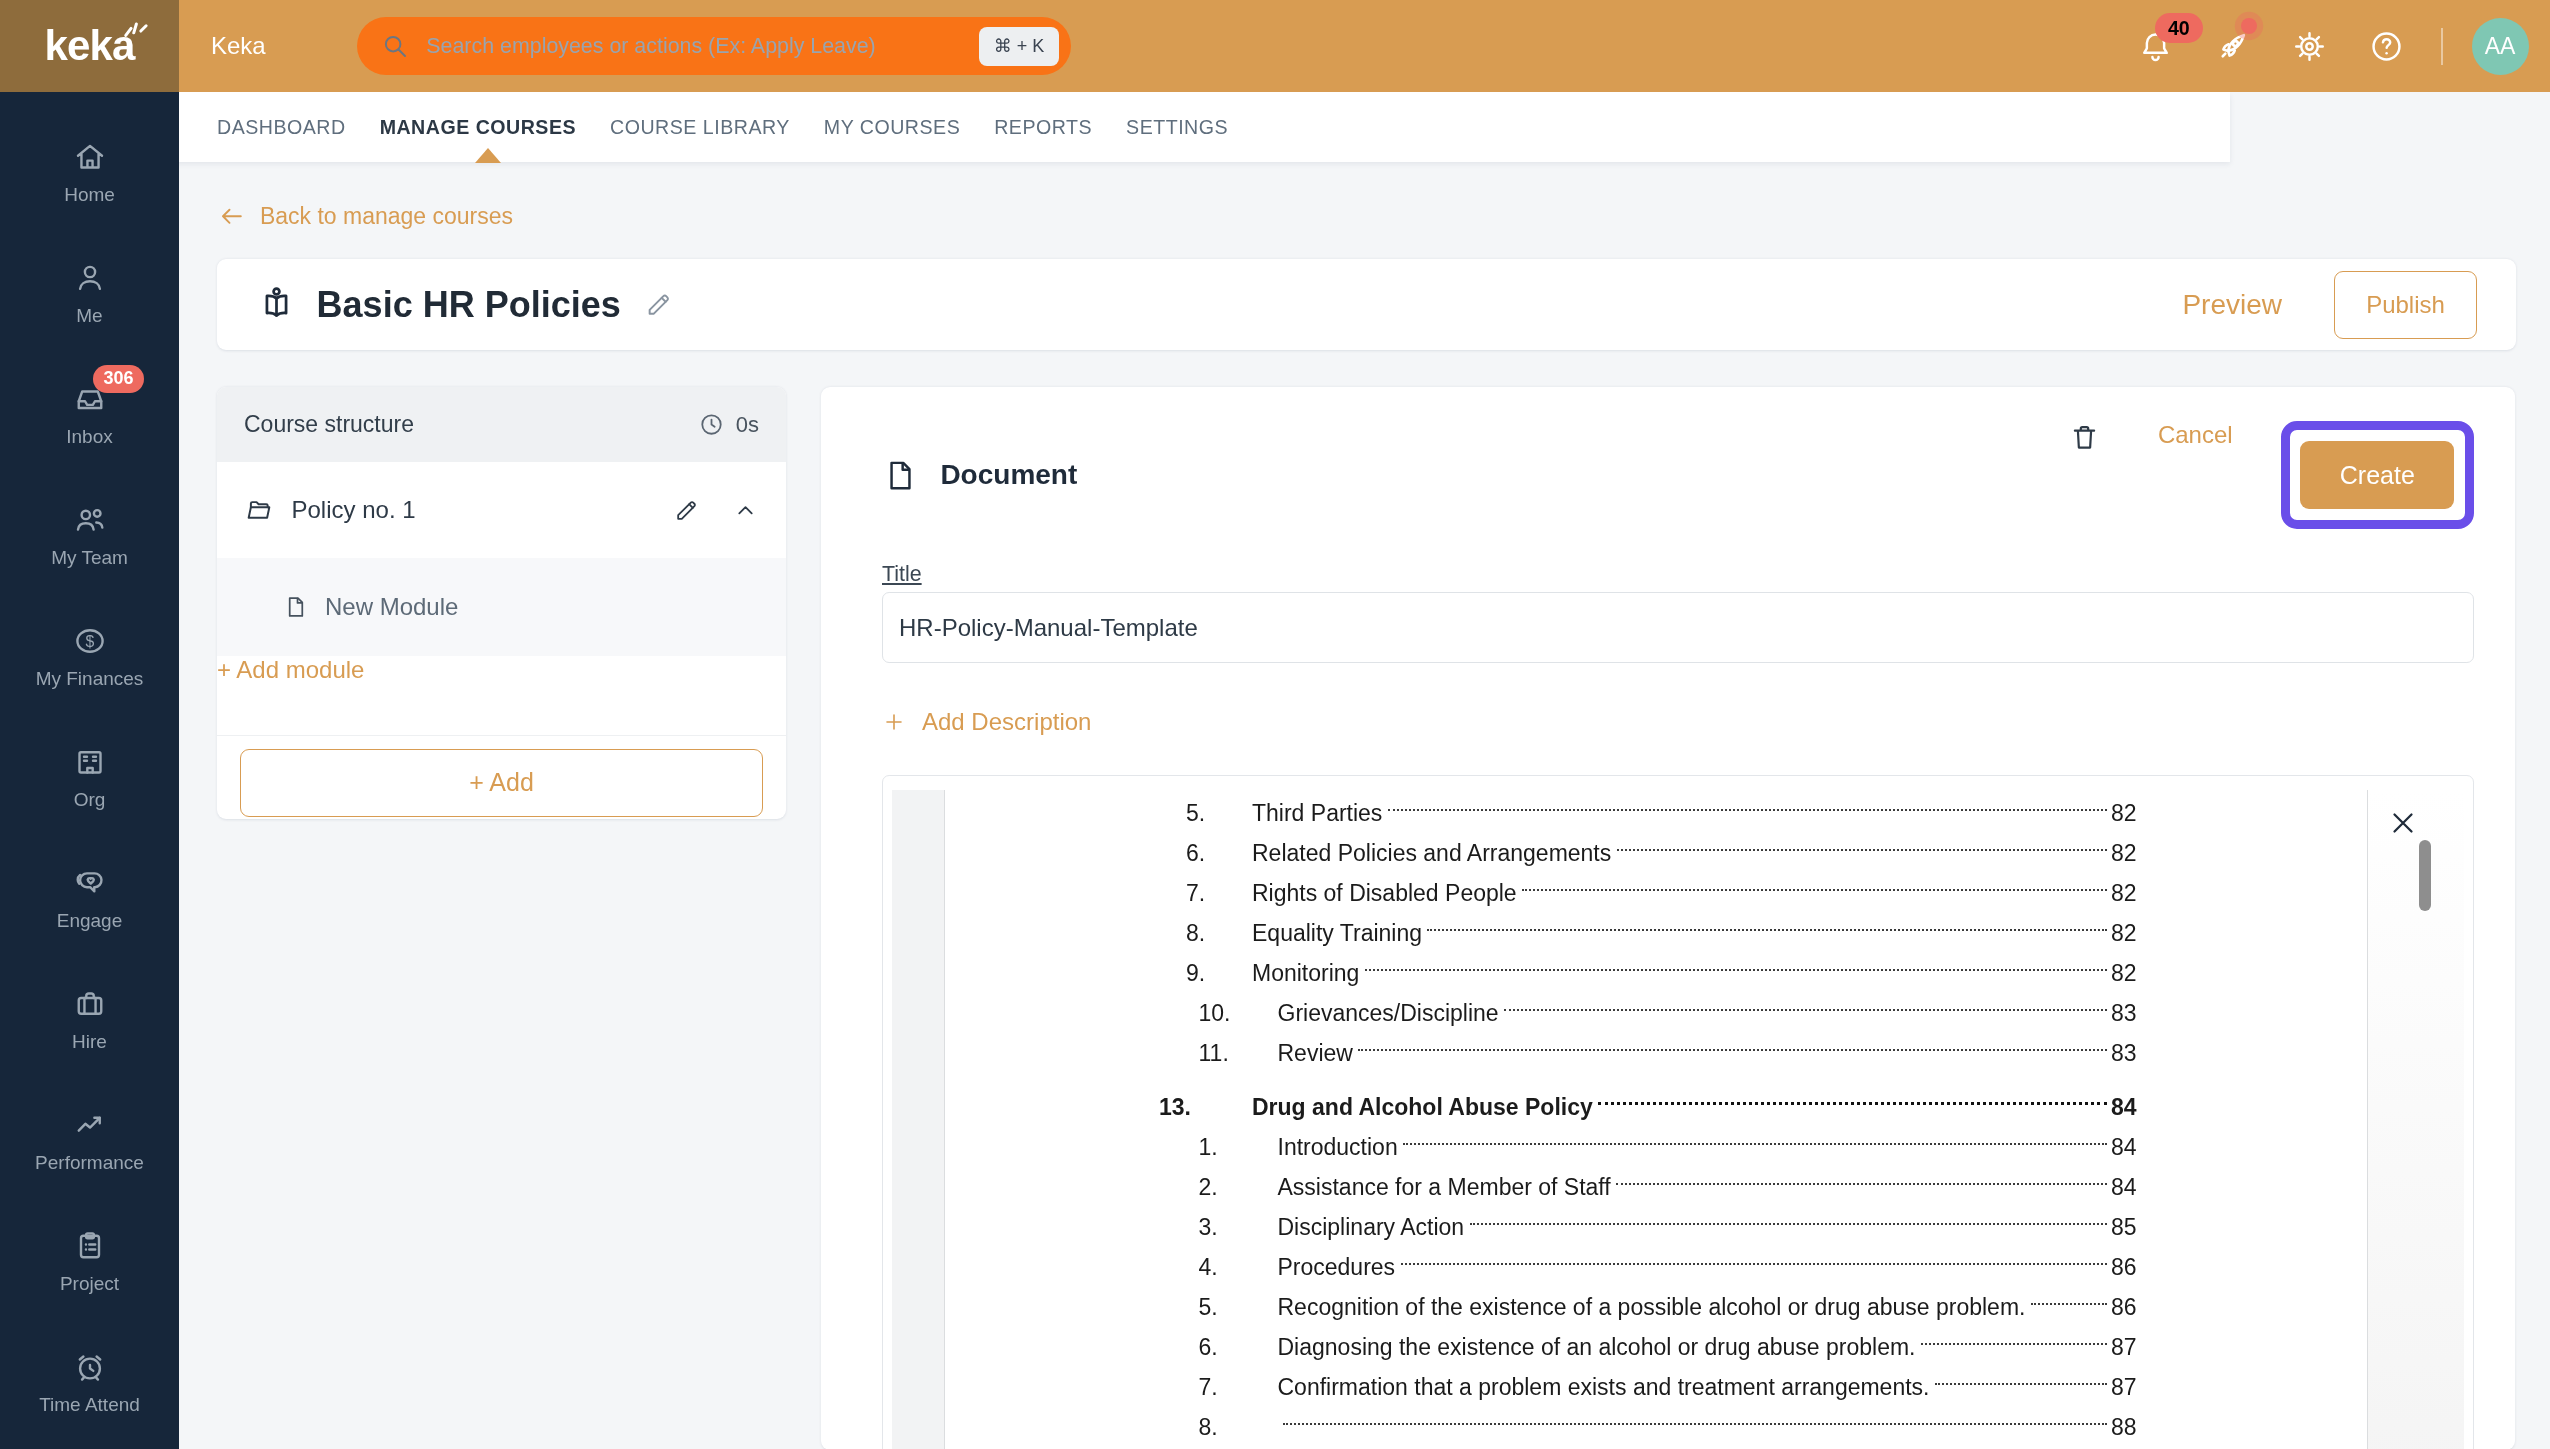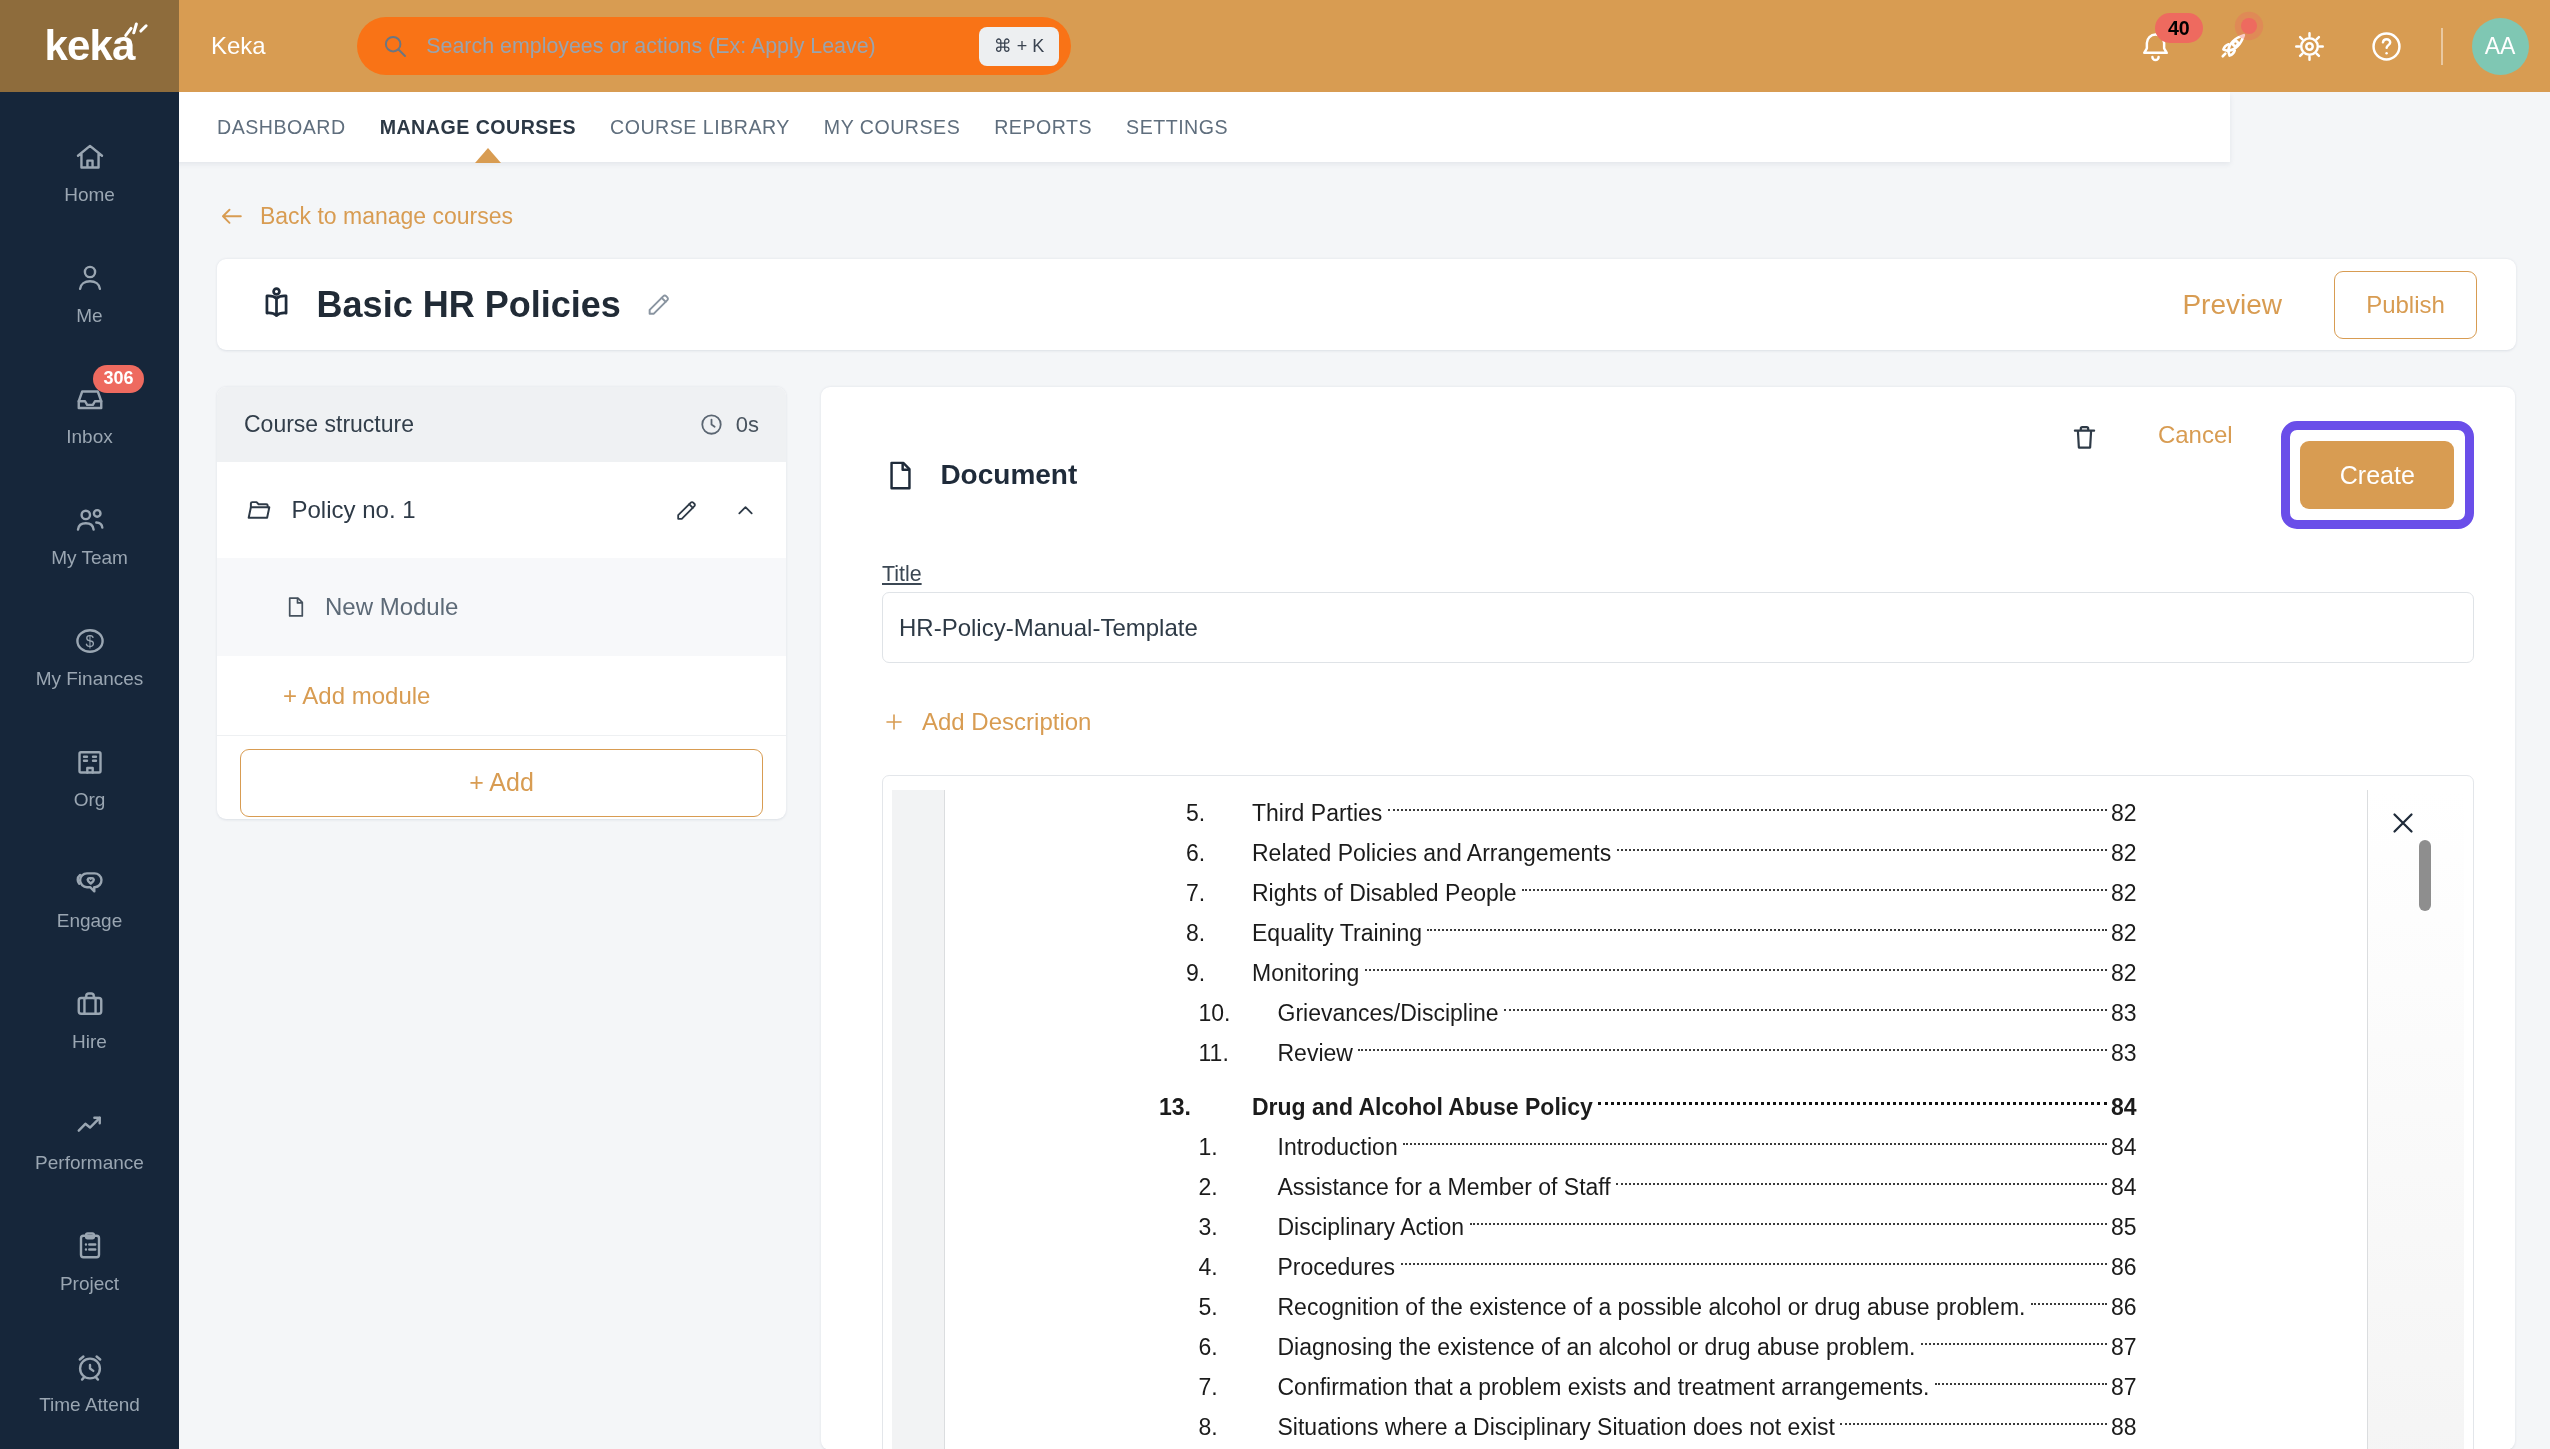--- a/index.html
+++ b/index.html
@@ -64,21 +64,21 @@
   .panel-dur{margin-left:auto;display:flex;align-items:center;gap:10.7px;color:#49545F;font-size:22px;}
   .panel-dur svg{width:27px;height:27px;color:#5B6672;}
   .row-section{height:96px;display:flex;align-items:center;padding:0 27px;}
   .row-section svg.folder{width:29.5px;height:29.5px;color:#2E3A47;}
   .section-name{font-size:24px;color:#2E3A47;margin-left:18px;}
   .sec-actions{margin-left:auto;display:flex;align-items:center;gap:32px;color:#2E3A47;}
   .sec-actions svg{width:27px;height:27px;cursor:pointer;}
   .row-module{height:98px;background:#F7F8FA;display:flex;align-items:center;padding-left:66px;}
   .row-module svg{width:26px;height:26px;color:#46525E;}
   .module-name{font-size:24px;color:#5D6A77;margin-left:16px;}
-  .row-addmodule{height:79px;display:flex;align-items:center;padding-left:66px;border-bottom:0.9px solid #EEF0F2;}
+  .row-addmodule{height:79px;display:flex;border-bottom:0.9px solid #EEF0F2;}
   .add-module-link{color:var(--orange);font-size:24px;cursor:pointer;}
   .panel-foot{padding:12.5px 23px 0 23px;}
   .add-btn{height:66px;border:1.8px solid var(--orange);border-radius:9px;color:var(--orange);font-size:25px;display:flex;align-items:center;justify-content:center;cursor:pointer;background:#fff;}
 
   
   .main-card{position:absolute;left:821px;top:387px;width:1694px;height:1063px;background:var(--card);border-radius:9px;box-shadow:0 0.9px 2.7px rgba(9,30,66,.10);overflow:hidden;}
   .doc-head{position:absolute;left:61px;right:41px;top:39px;height:98px;display:flex;align-items:center;}
   .doc-head .file-ic{width:37px;height:37px;color:#1F2B3A;}
   .doc-type{font-size:28px;font-weight:700;color:#1F2B3A;margin-left:21.4px;}
   .dh-right{margin-left:auto;display:flex;}
@@ -589,21 +589,20 @@
 
   <div class="toc-row lvl2">
     <span class="toc-num">7.</span>
     <span class="toc-label">Confirmation that a problem exists and treatment arrangements.</span>
     <span class="toc-dots"></span>
     <span class="toc-pg">87</span>
   </div>
 
   <div class="toc-row lvl2">
     <span class="toc-num">8.</span>
-    <span class="toc-label">Situations where a Disciplinary Situation does not exist</span>
     <span class="toc-dots"></span>
     <span class="toc-pg">88</span>
   </div>
 </div>
         <div class="gutter-right">
           <span class="close-x">
             <svg viewBox="0 0 38 38" width="34" height="34">
                 <use href="#close-icon-sym"></use>
               </svg>
           </span>

